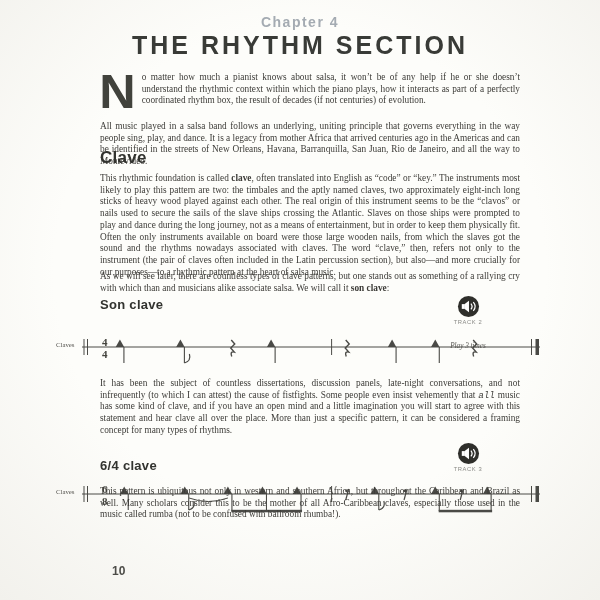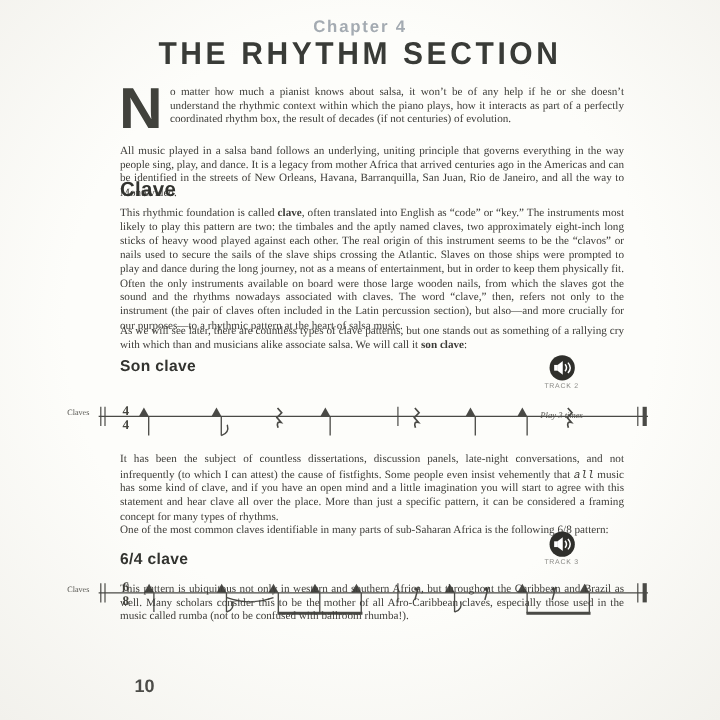--- a/index.html
+++ b/index.html
@@ -63,21 +63,21 @@
     font-size:6.8px;color:#55544f;
   }
   .staffrow svg{position:absolute;left:82px;top:0;}
   .ts{
     font-family:"Liberation Serif", serif;font-weight:bold;
     font-size:11px;fill:#45453f;
   }
   .pagenum{
     position:absolute;left:112px;top:564px;
     font-family:"Liberation Sans", sans-serif;font-weight:bold;
-    font-size:15px;color:#4c4c48;
+    font-size:12px;color:#4c4c48;
   }
 </style>
 </head>
 <body>
 
 <div class="page">
 
   <div class="chapter">Chapter 4</div>
   <h1 class="title">THE RHYTHM SECTION</h1>
 
@@ -130,21 +130,20 @@
         <polygon points="305.88,16 314.28,16 310.08,8.5" fill="#4a4a46"></polygon>
         <line x1="314.08" y1="16" x2="314.08" y2="32" stroke="#4a4a46" stroke-width="1.1"></line>
         <polygon points="349.08,16 357.47999999999996,16 353.28,8.5" fill="#4a4a46"></polygon>
         <line x1="357.28" y1="16" x2="357.28" y2="32" stroke="#4a4a46" stroke-width="1.1"></line>
         <path d="M391.16,9 l3.5,4 l-4,4 l3.5,4 q-4.5,-1 -2.5,4.5" stroke="#4a4a46" fill="none" stroke-width="1.4"></path>
       </svg>
   </div>
 
   <p class="body" style="top:378px"><span>It has been the subject of countless dissertations, discussion panels, late-night conversations, and not infrequently (to which I can attest) the cause of fistfights. Some people even insist vehemently that </span><span class="i">all</span><span> music has some kind of clave, and if you have an open mind and a little imagination you will start to agree with this statement and hear clave all over the place. More than just a specific pattern, it can be considered a framing concept for many types of rhythms.</span></p>
 
-  <p class="body" style="top:437px">One of the most common claves identifiable in many parts of sub-Saharan Africa is the following 6/8 pattern:</p>
 
   <h3 class="h-sm" style="top:458px">6/4 clave</h3>
 
   <div class="trackblock" style="top:442px">
     <svg class="spk" viewBox="0 0 24 24">
       <circle cx="12" cy="12" r="11" fill="#2f2f2b"></circle>
       <rect x="5" y="9.5" width="3.2" height="5" fill="#ffffff"></rect>
       <polygon points="8,9.5 12.5,6 12.5,18 8,14.5" fill="#ffffff"></polygon>
       <path d="M14.5,9 q2.5,3 0,6" stroke="#ffffff" fill="none" stroke-width="1.3"></path>
       <path d="M17,7.5 q4,4.5 0,9" stroke="#ffffff" fill="none" stroke-width="1.3"></path>

